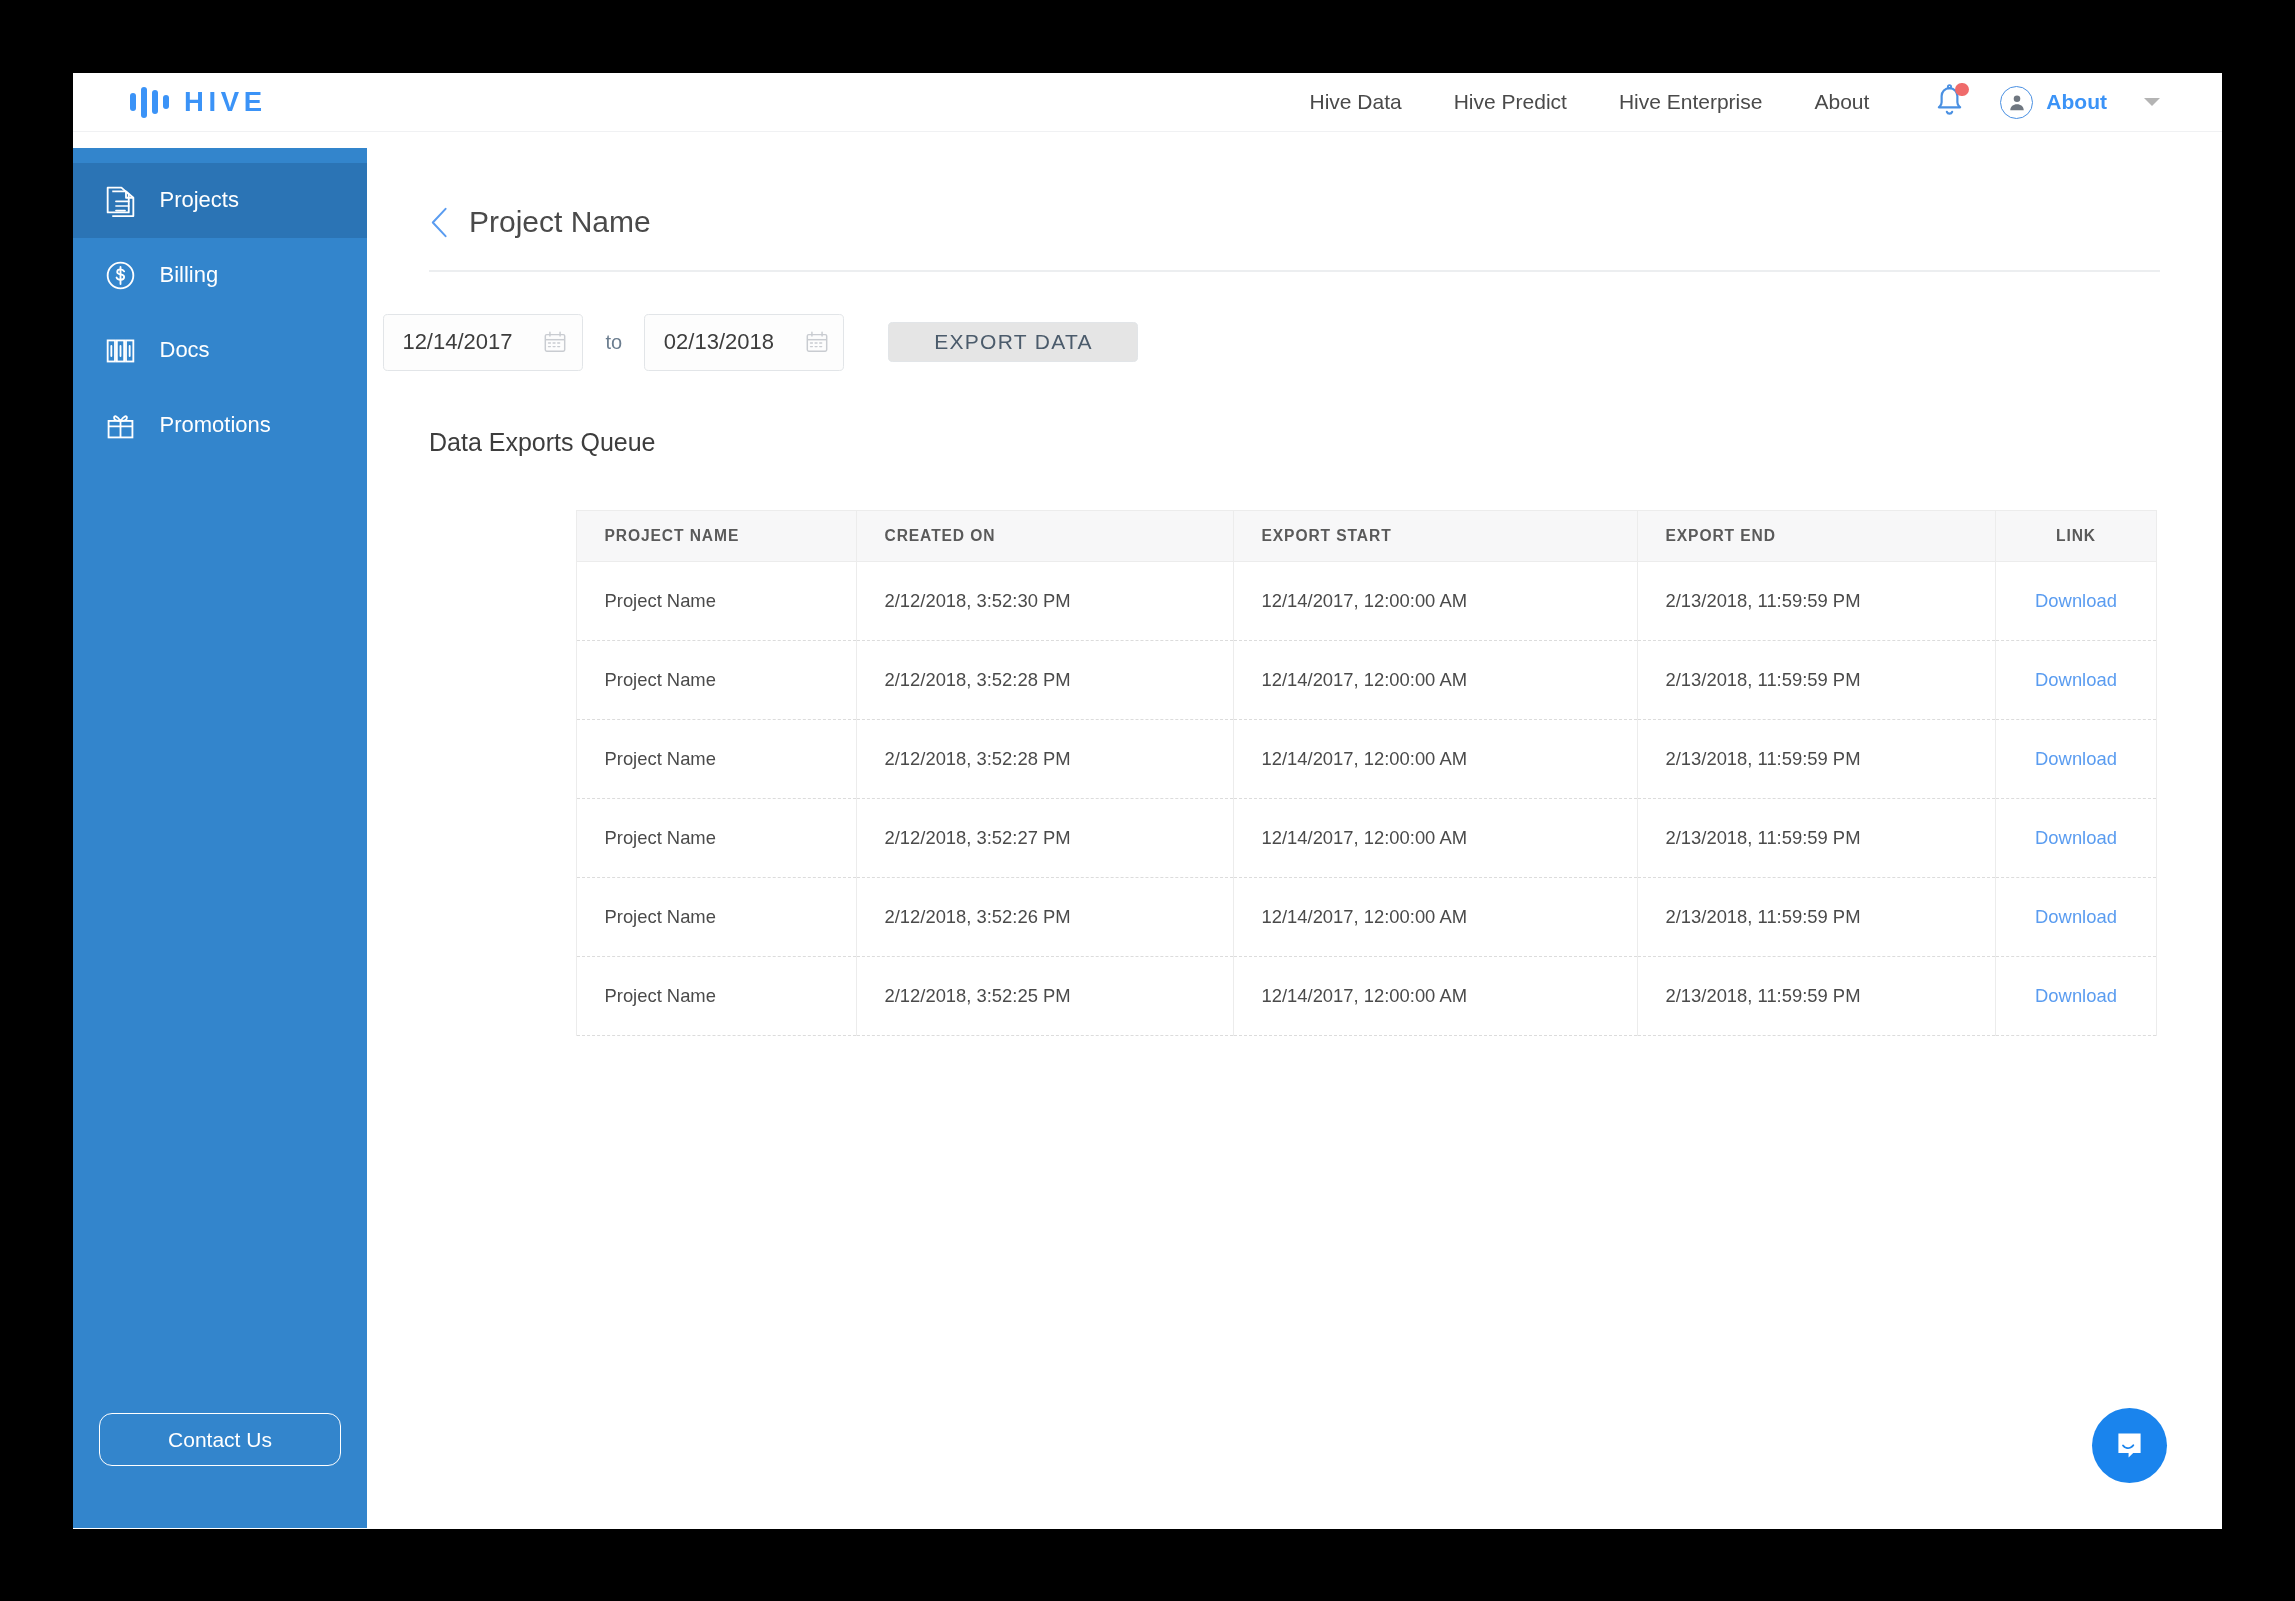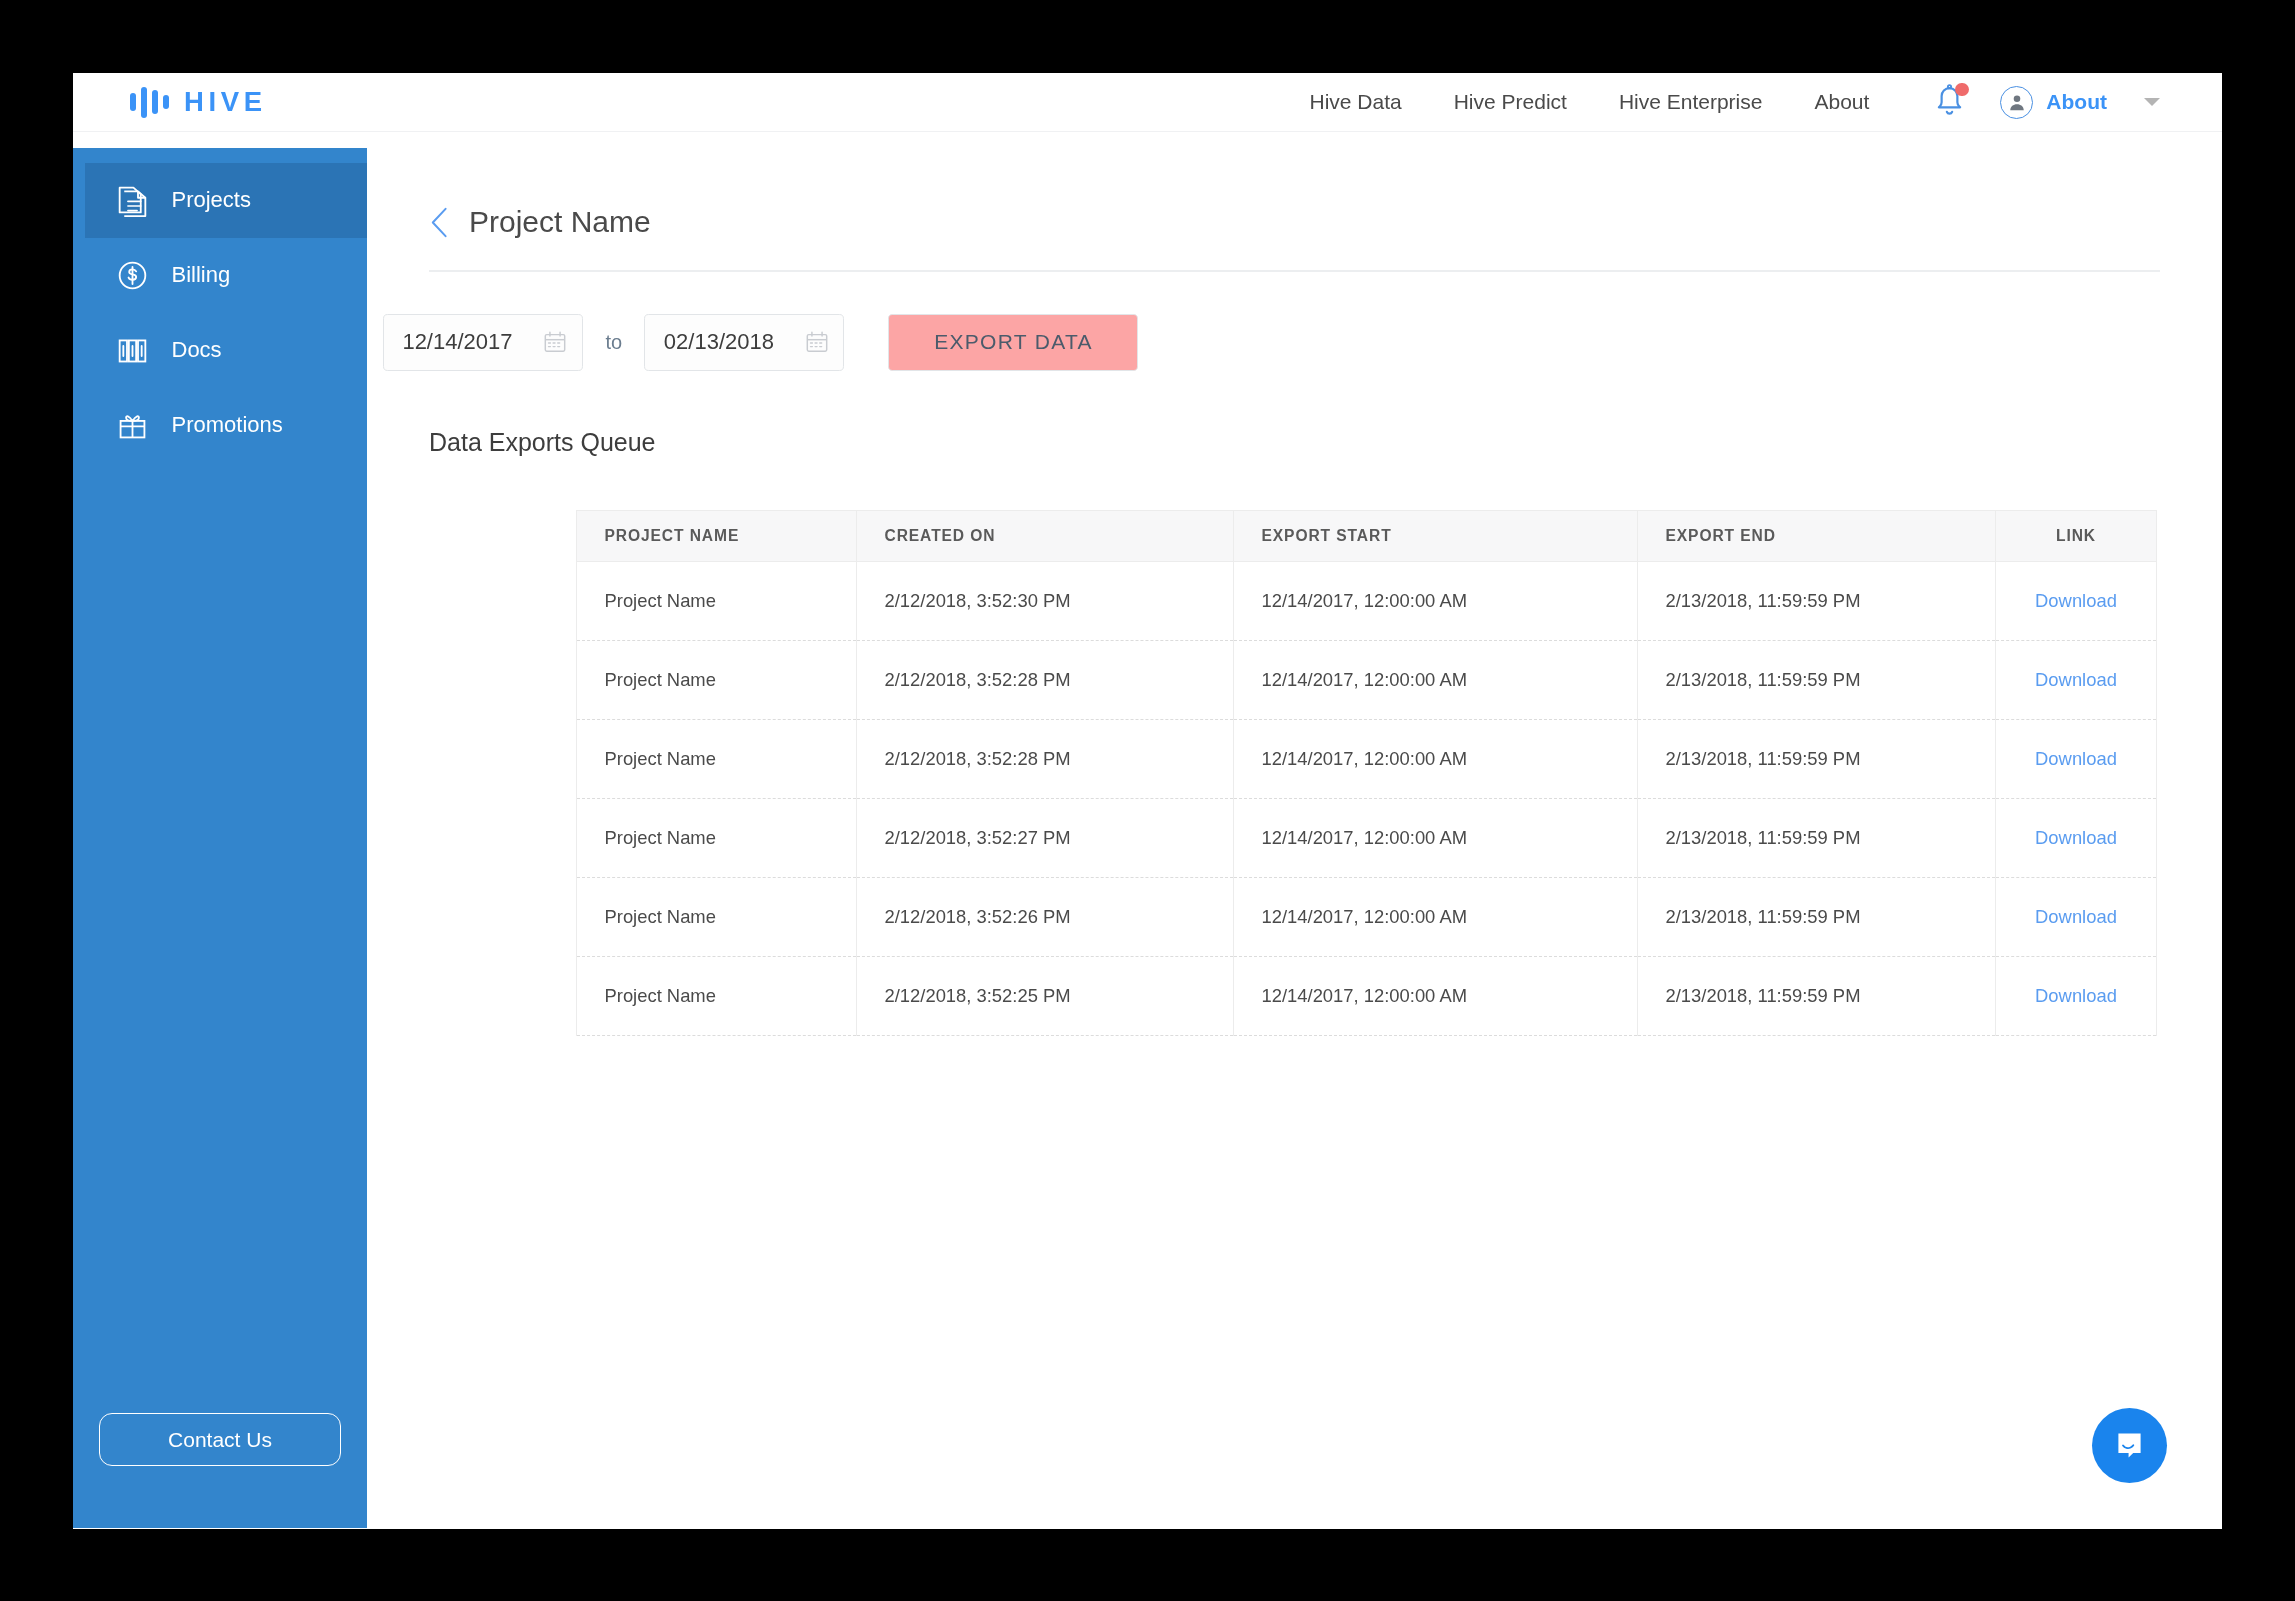--- a/index.html
+++ b/index.html
@@ -136,21 +136,20 @@
   }
   .side-nav { padding-top: 14.7px; }
 
   .side-item {
     display: flex;
     align-items: center;
     height: 75px;
     padding-left: 27.5px;
     gap: 20px;
     cursor: pointer;
-    margin-left: 12px;
   }
   .side-item.active { background: #2b74b5; }
   .side-label {
     font-size: 22px;
     color: #ffffff;
   }
   .side-icon {
     width: 39px; height: 39px;
     display: flex; align-items: center; justify-content: center;
     flex: none;
@@ -236,24 +235,24 @@
     width: 24px; height: 24px;
   }
   .to-sep {
     font-size: 20px;
     color: #6b7d8f;
     padding: 0 18.4px;
   }
   .export-btn {
     margin-left: 40px;
     width: 250px;
-    height: 57px;
+    height: 40px;
     border: 1.4px solid #e2e5e8;
     border-radius: 4.6px;
-    background: #fca5a5;
+    background: #e5e5e5;
     color: #4b5b6b;
     font-size: 21px;
     letter-spacing: 1.3px;
     font-family: "Liberation Sans", sans-serif;
     cursor: pointer;
   }
 
   .section-title {
     padding: 57px 0 0 62px;
     font-size: 25px;

